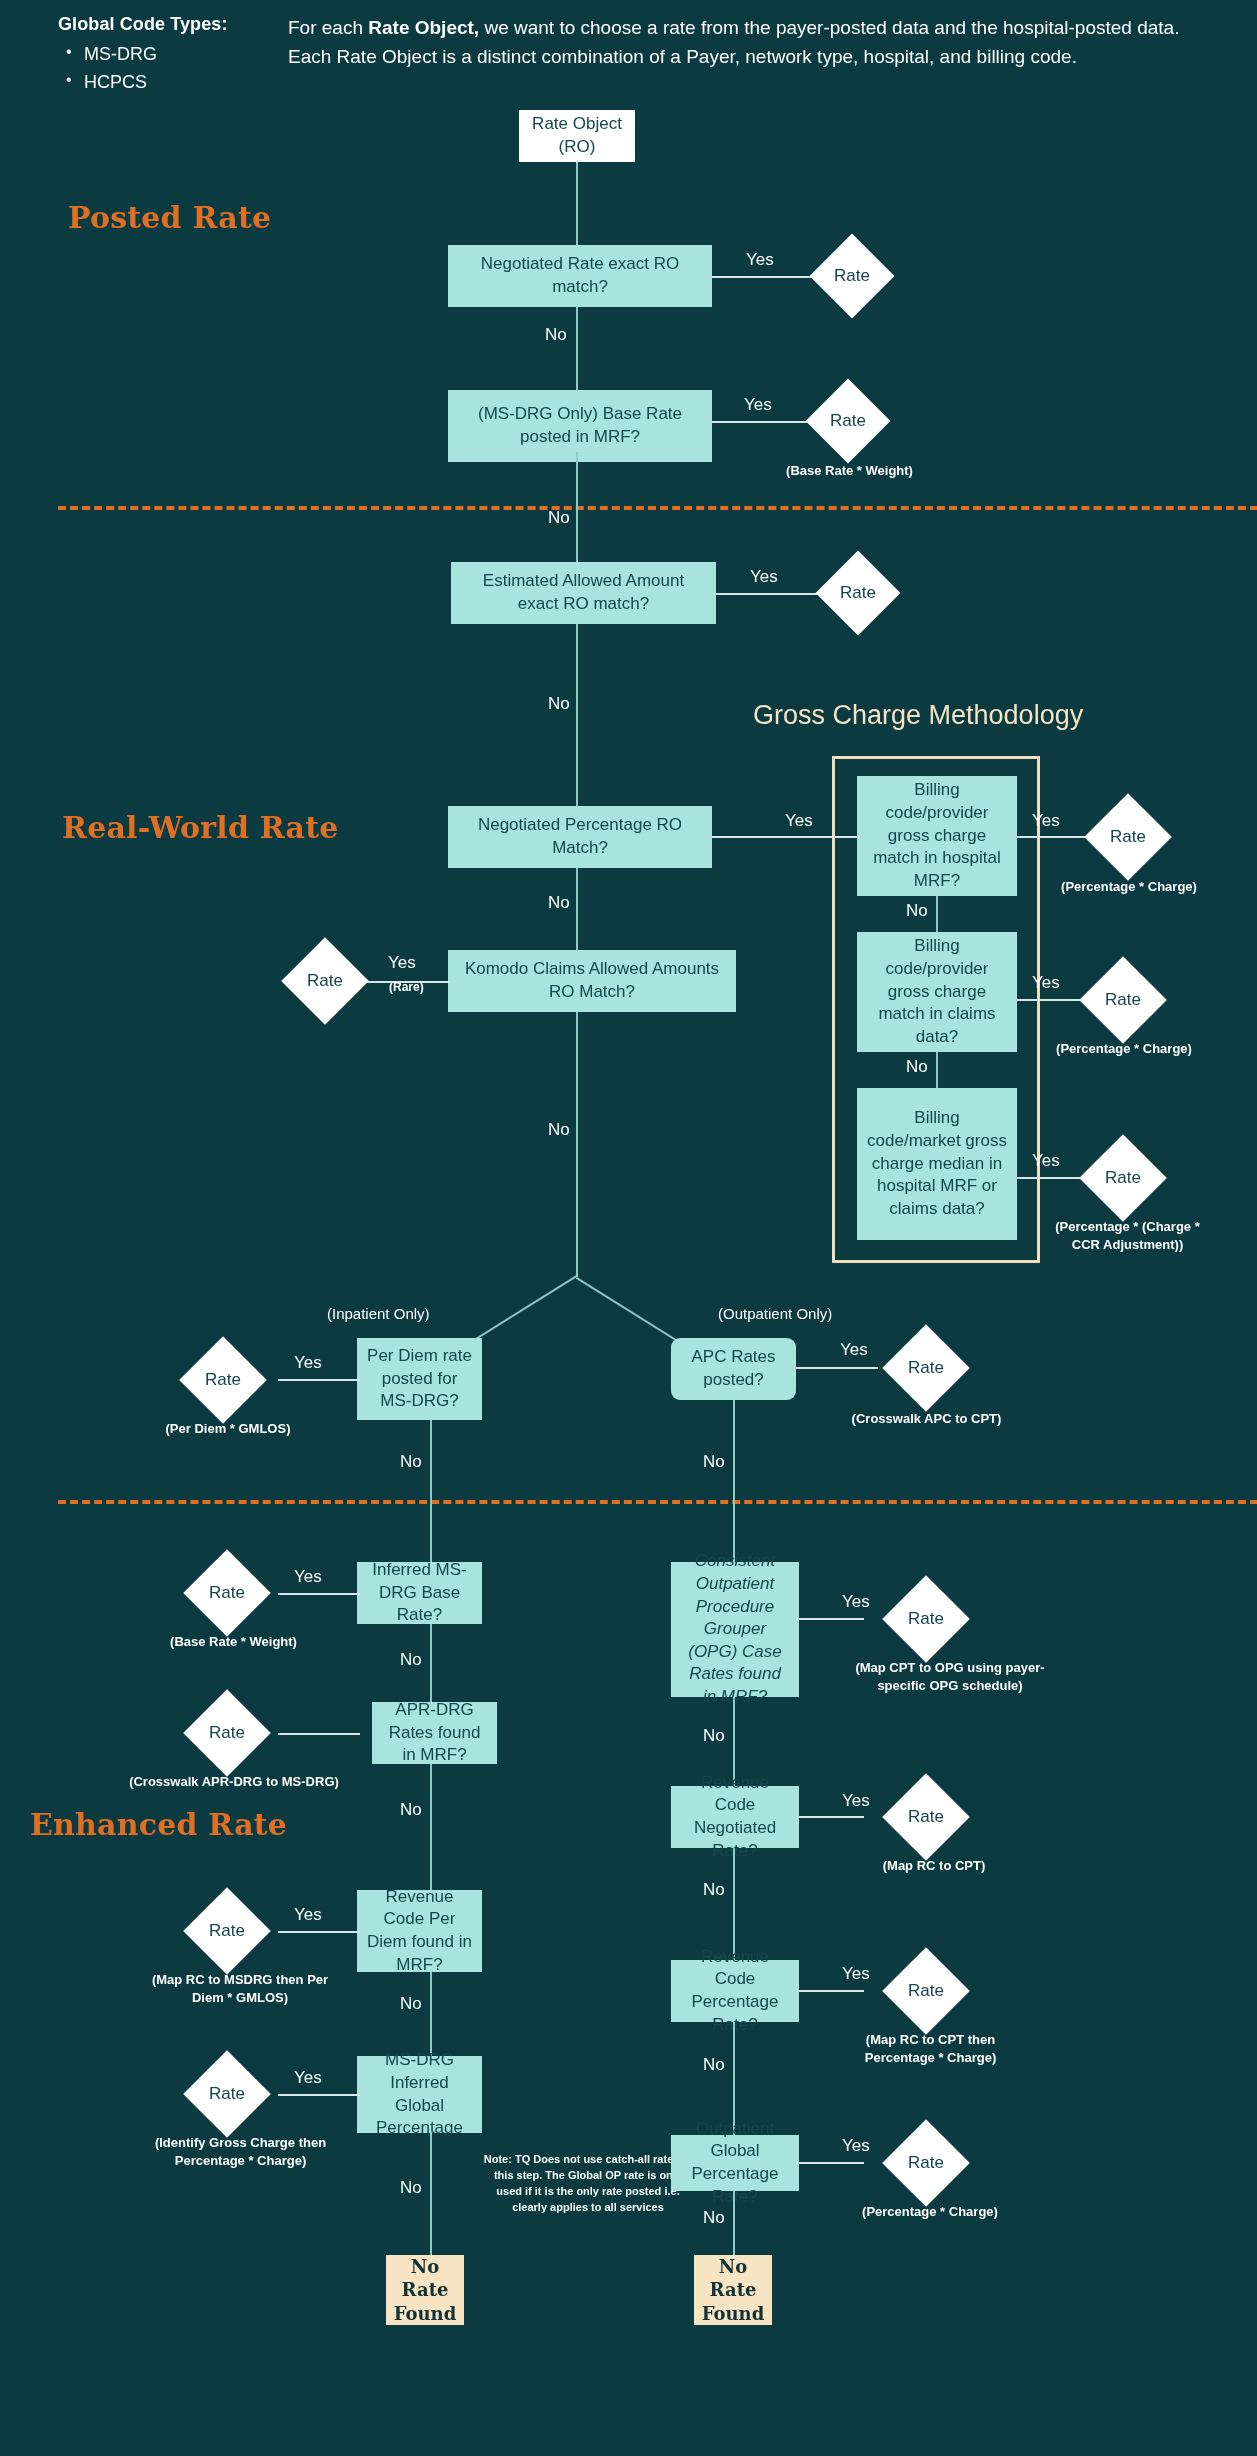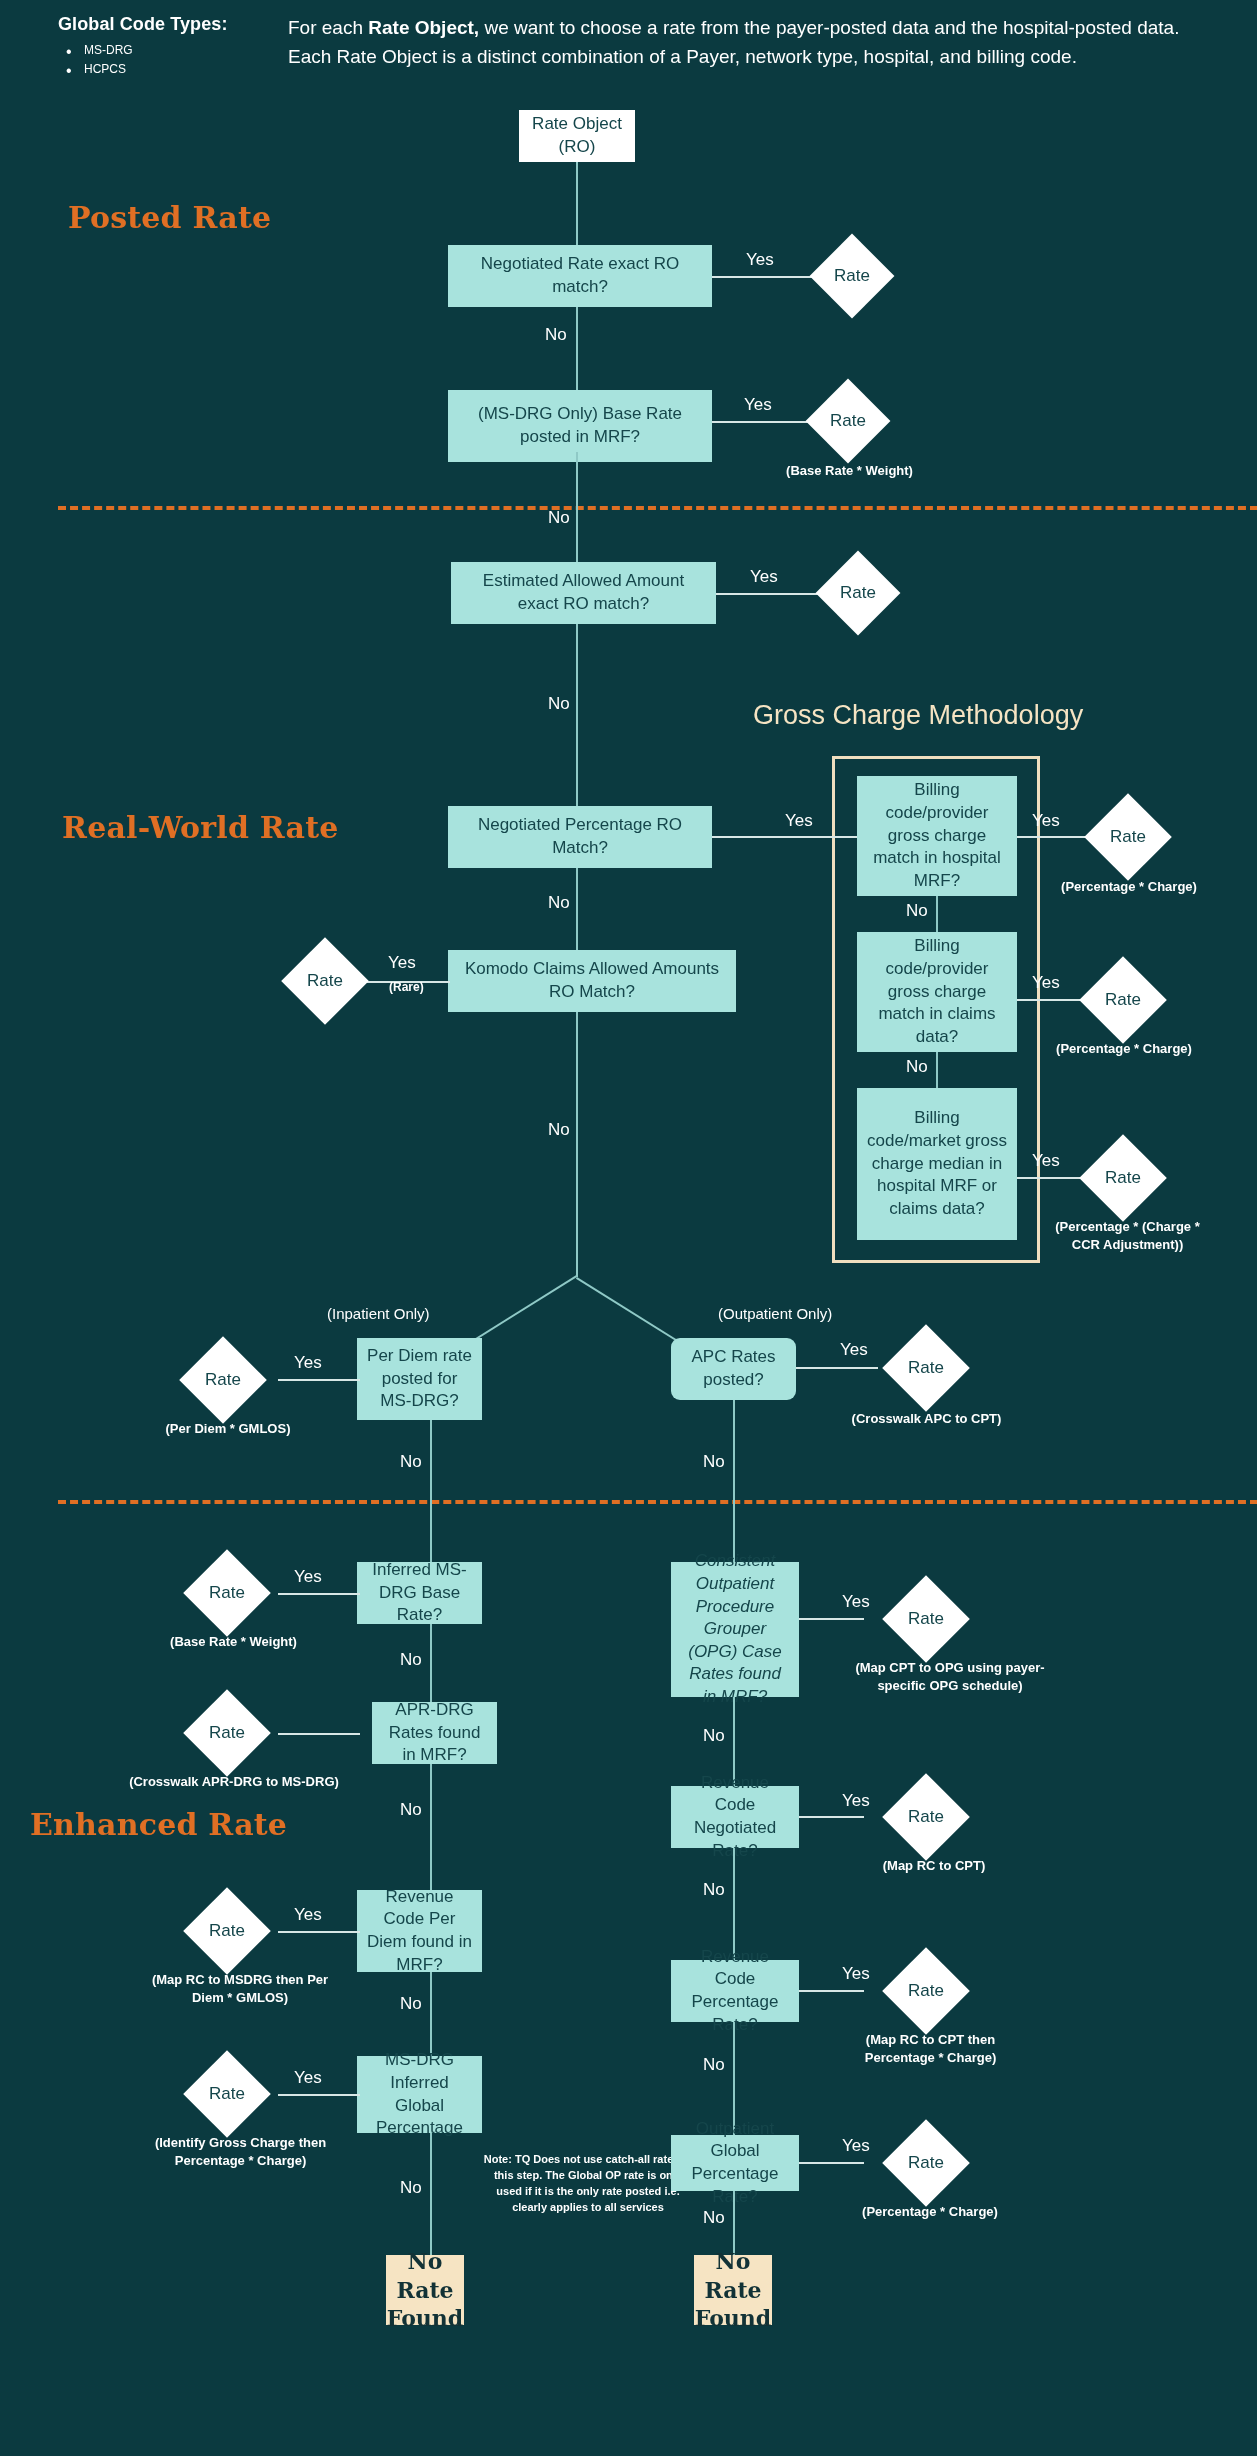--- a/index.html
+++ b/index.html
@@ -11,21 +11,21 @@
     position:relative;
     overflow:hidden;
   }
   .canvas { position:absolute; inset:0; }
   .abs { position:absolute; }
 
   
   .hdr-left { left:58px; top:14px; width:210px; }
   .hdr-title { font-weight:bold; font-size:18px; letter-spacing:.1px; }
   .hdr-list { list-style:none; margin-top:6px; }
-  .hdr-list li { font-size:12px; line-height:1.55; padding-left:26px; position:relative; }
+  .hdr-list li { font-size:18px; line-height:1.55; padding-left:26px; position:relative; }
   .hdr-list li:before { content:"•"; position:absolute; left:8px; top:-1px; font-size:16px; }
   .hdr-right { left:288px; top:14px; width:900px; font-size:19px; line-height:1.52; }
   .hdr-right b { font-weight:bold; }
 
   
   .section-label {
     font-family:"DejaVu Serif", serif;
     font-weight:bold; color:#e06f24;
     font-size:30px; letter-spacing:.2px;
   }
@@ -38,21 +38,21 @@
   }
   .start {
     background:#ffffff; color:#15464b;
     display:flex; align-items:center; justify-content:center; text-align:center;
     font-size:17px; line-height:1.33;
   }
   .terminal {
     background:#f6e4c3; color:#123236;
     display:flex; align-items:center; justify-content:center; text-align:center;
     font-family:"DejaVu Serif", serif; font-weight:bold;
-    font-size:22px; line-height:1.3;
+    font-size:18px; line-height:1.3;
   }
   .diamond {
     background:#ffffff;
     transform:rotate(45deg);
     display:flex; align-items:center; justify-content:center;
   }
   .diamond span {
     transform:rotate(-45deg);
     color:#15464b; font-size:17px; white-space:nowrap;
   }

